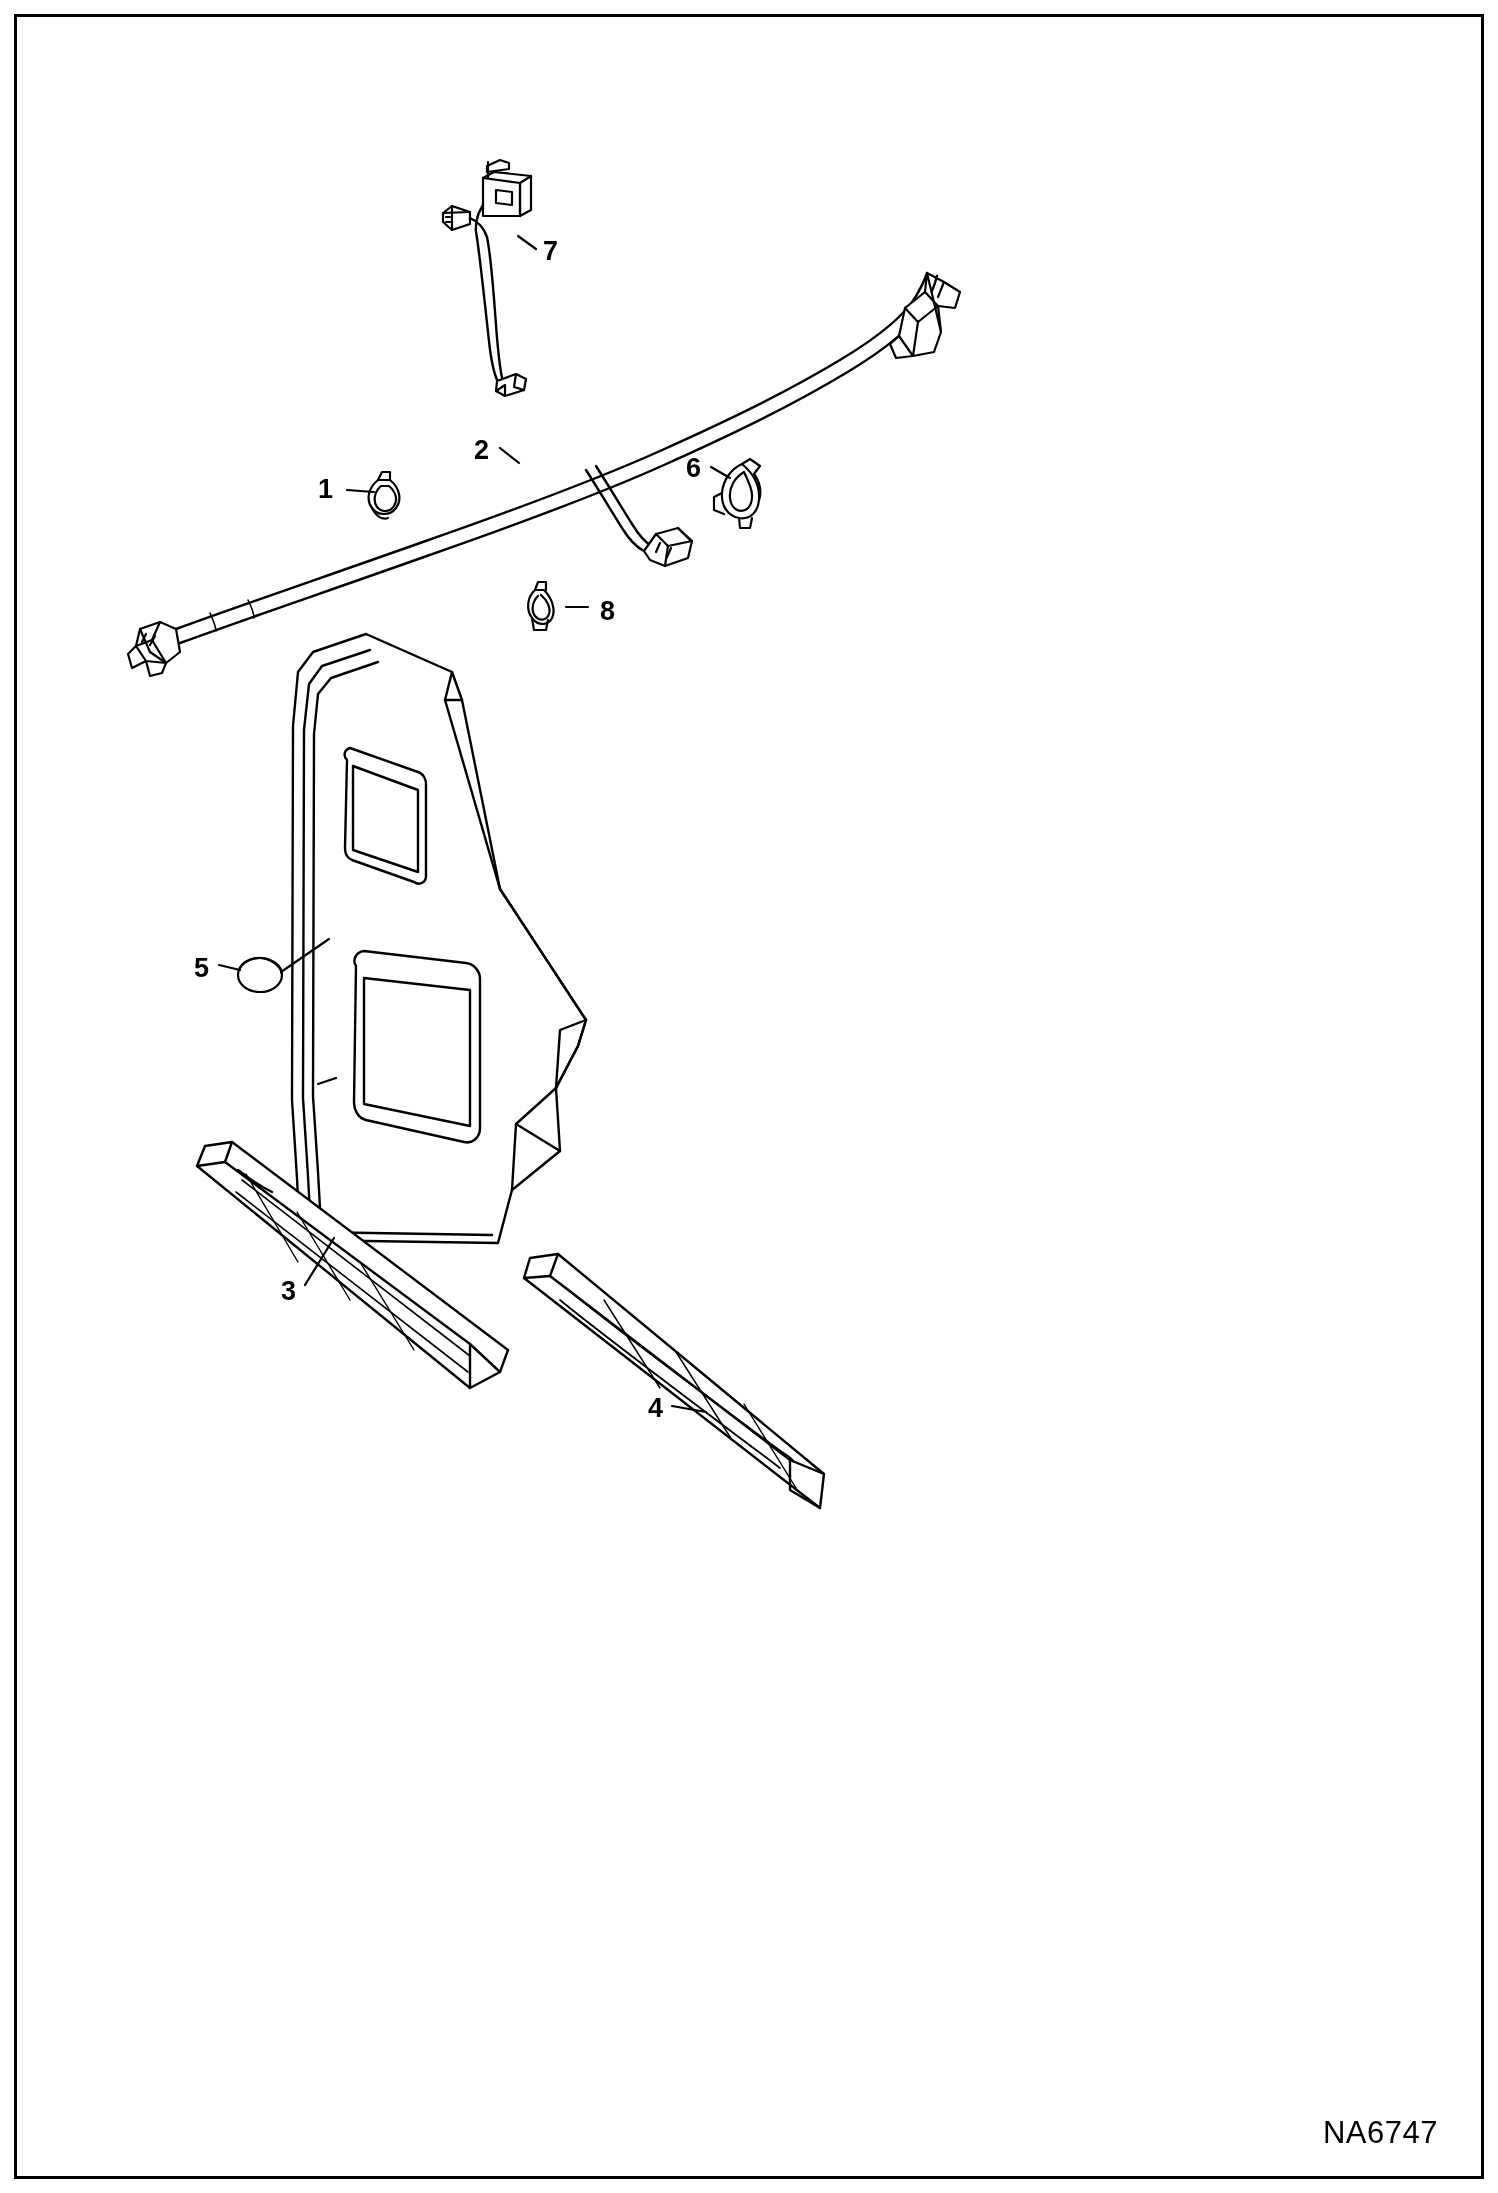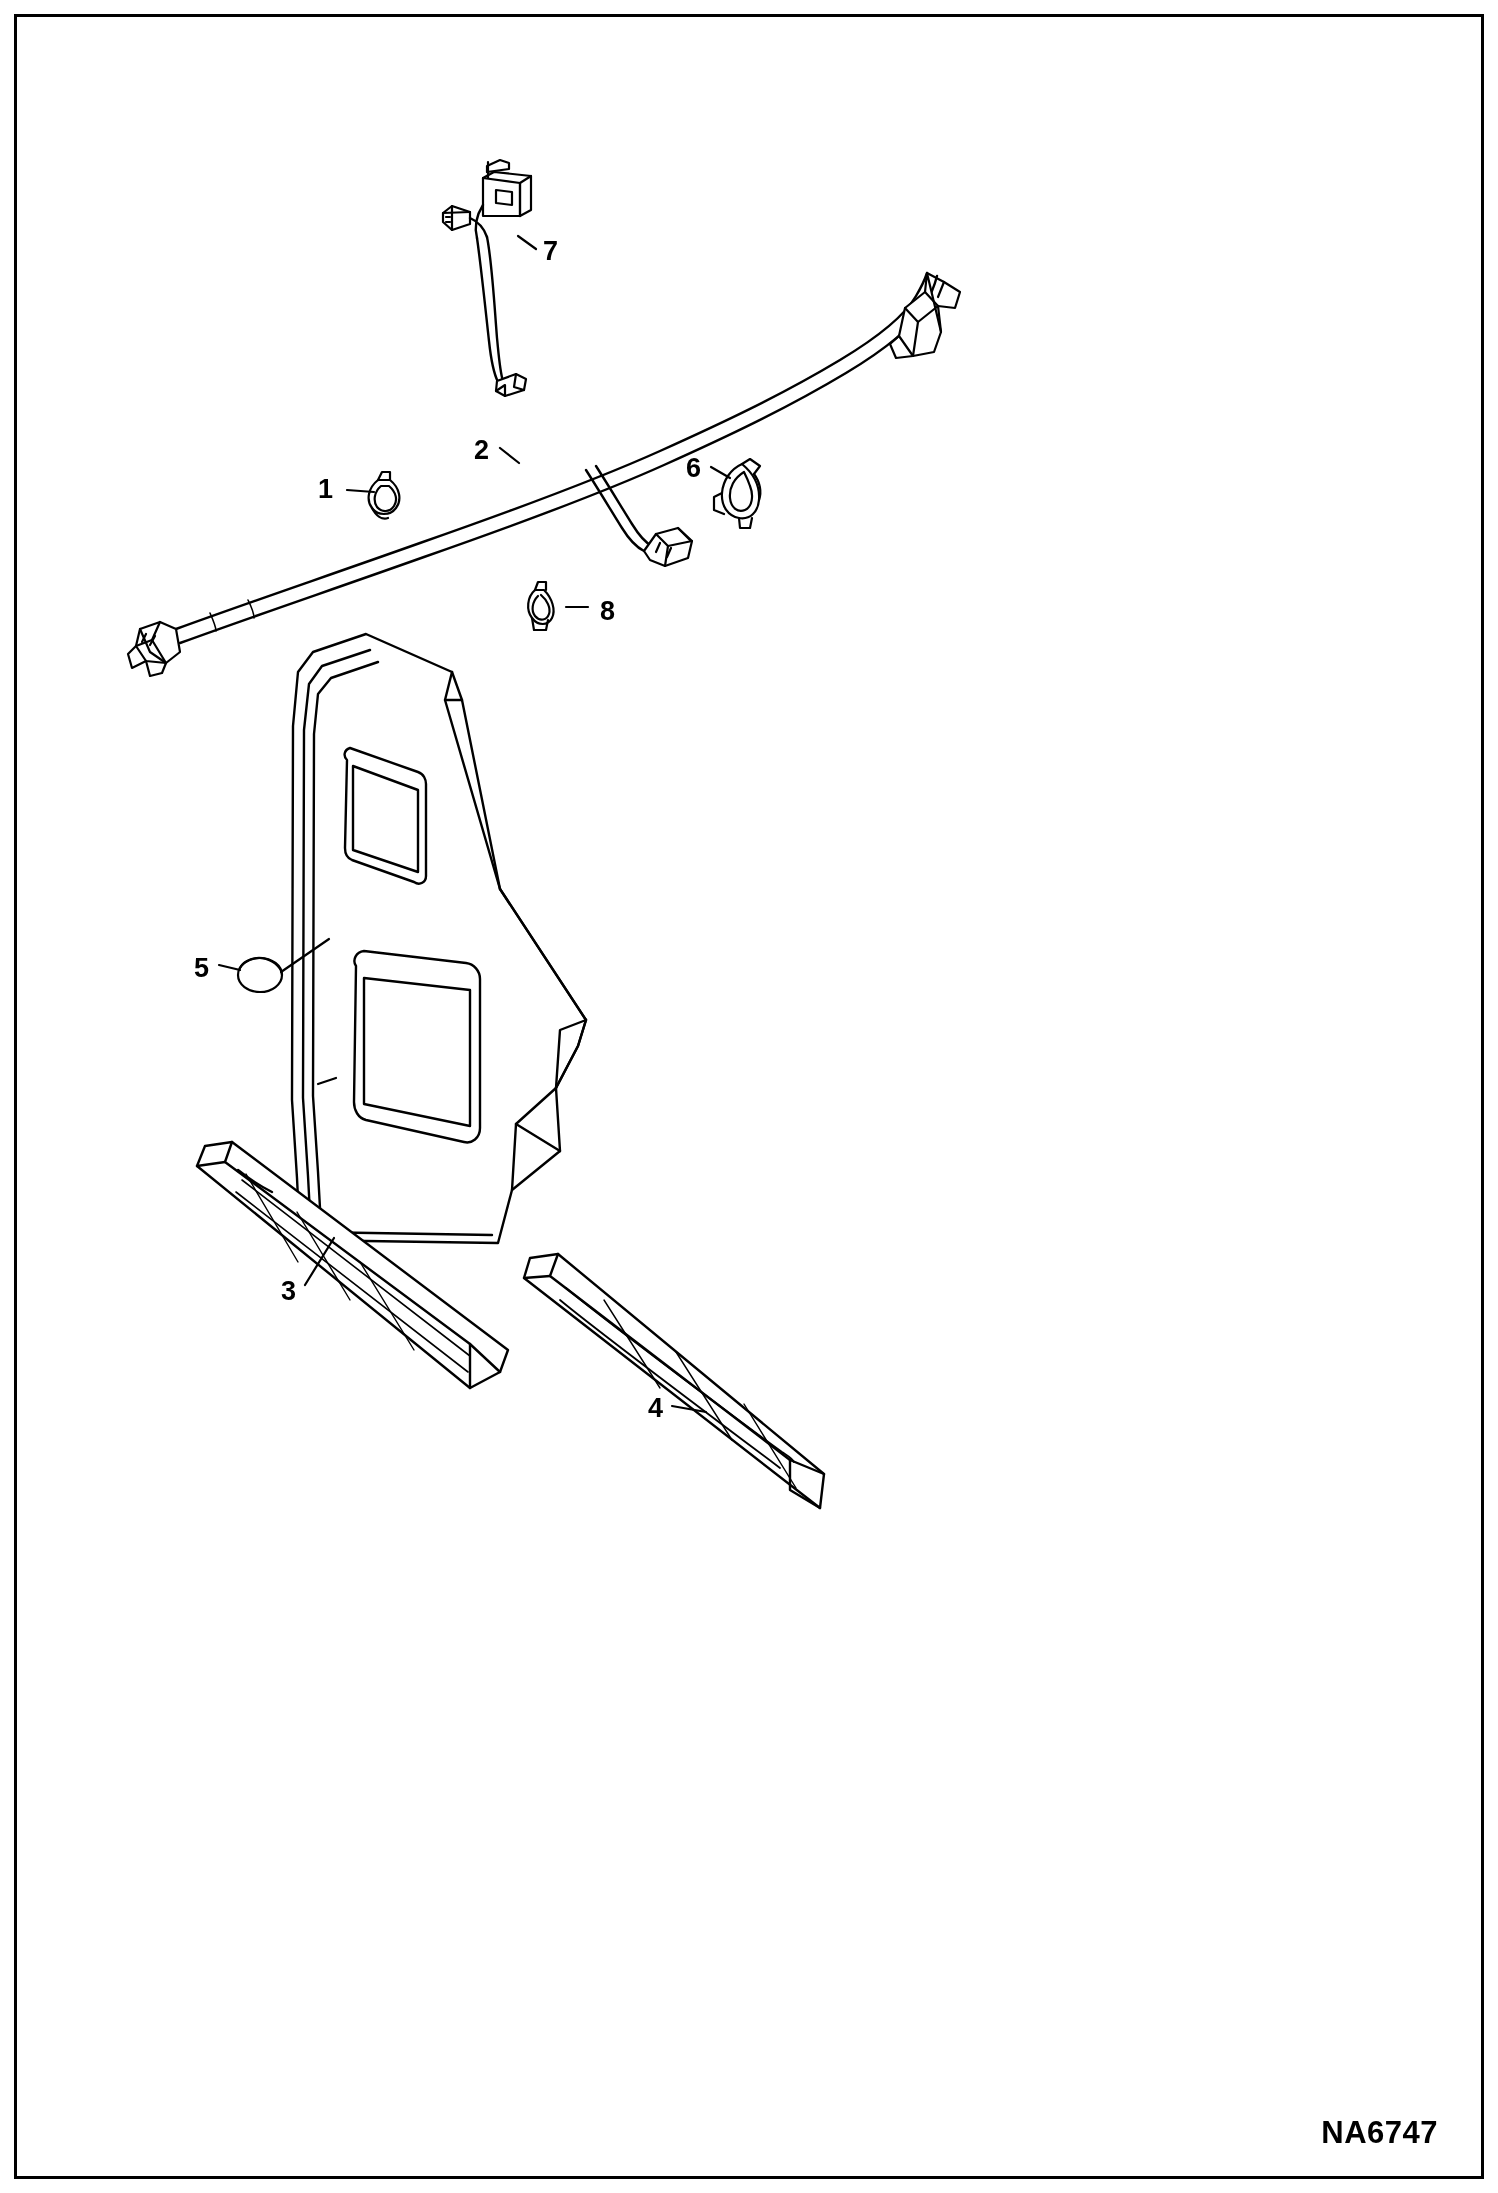--- a/index.html
+++ b/index.html
@@ -41,21 +41,21 @@
     color: #000000;
     line-height: 1;
     white-space: nowrap;
   }
   #drawing-number {
     position: absolute;
     right: 60px;
     bottom: 42px;
     font-family: "Liberation Sans", sans-serif;
     font-size: 31px;
-    font-weight: bold;
+    font-weight: normal;
     letter-spacing: 0.5px;
     color: #000000;
   }
 </style>
 </head>
 <body>
 
 <div id="page">
 
   <div id="frame"></div>

